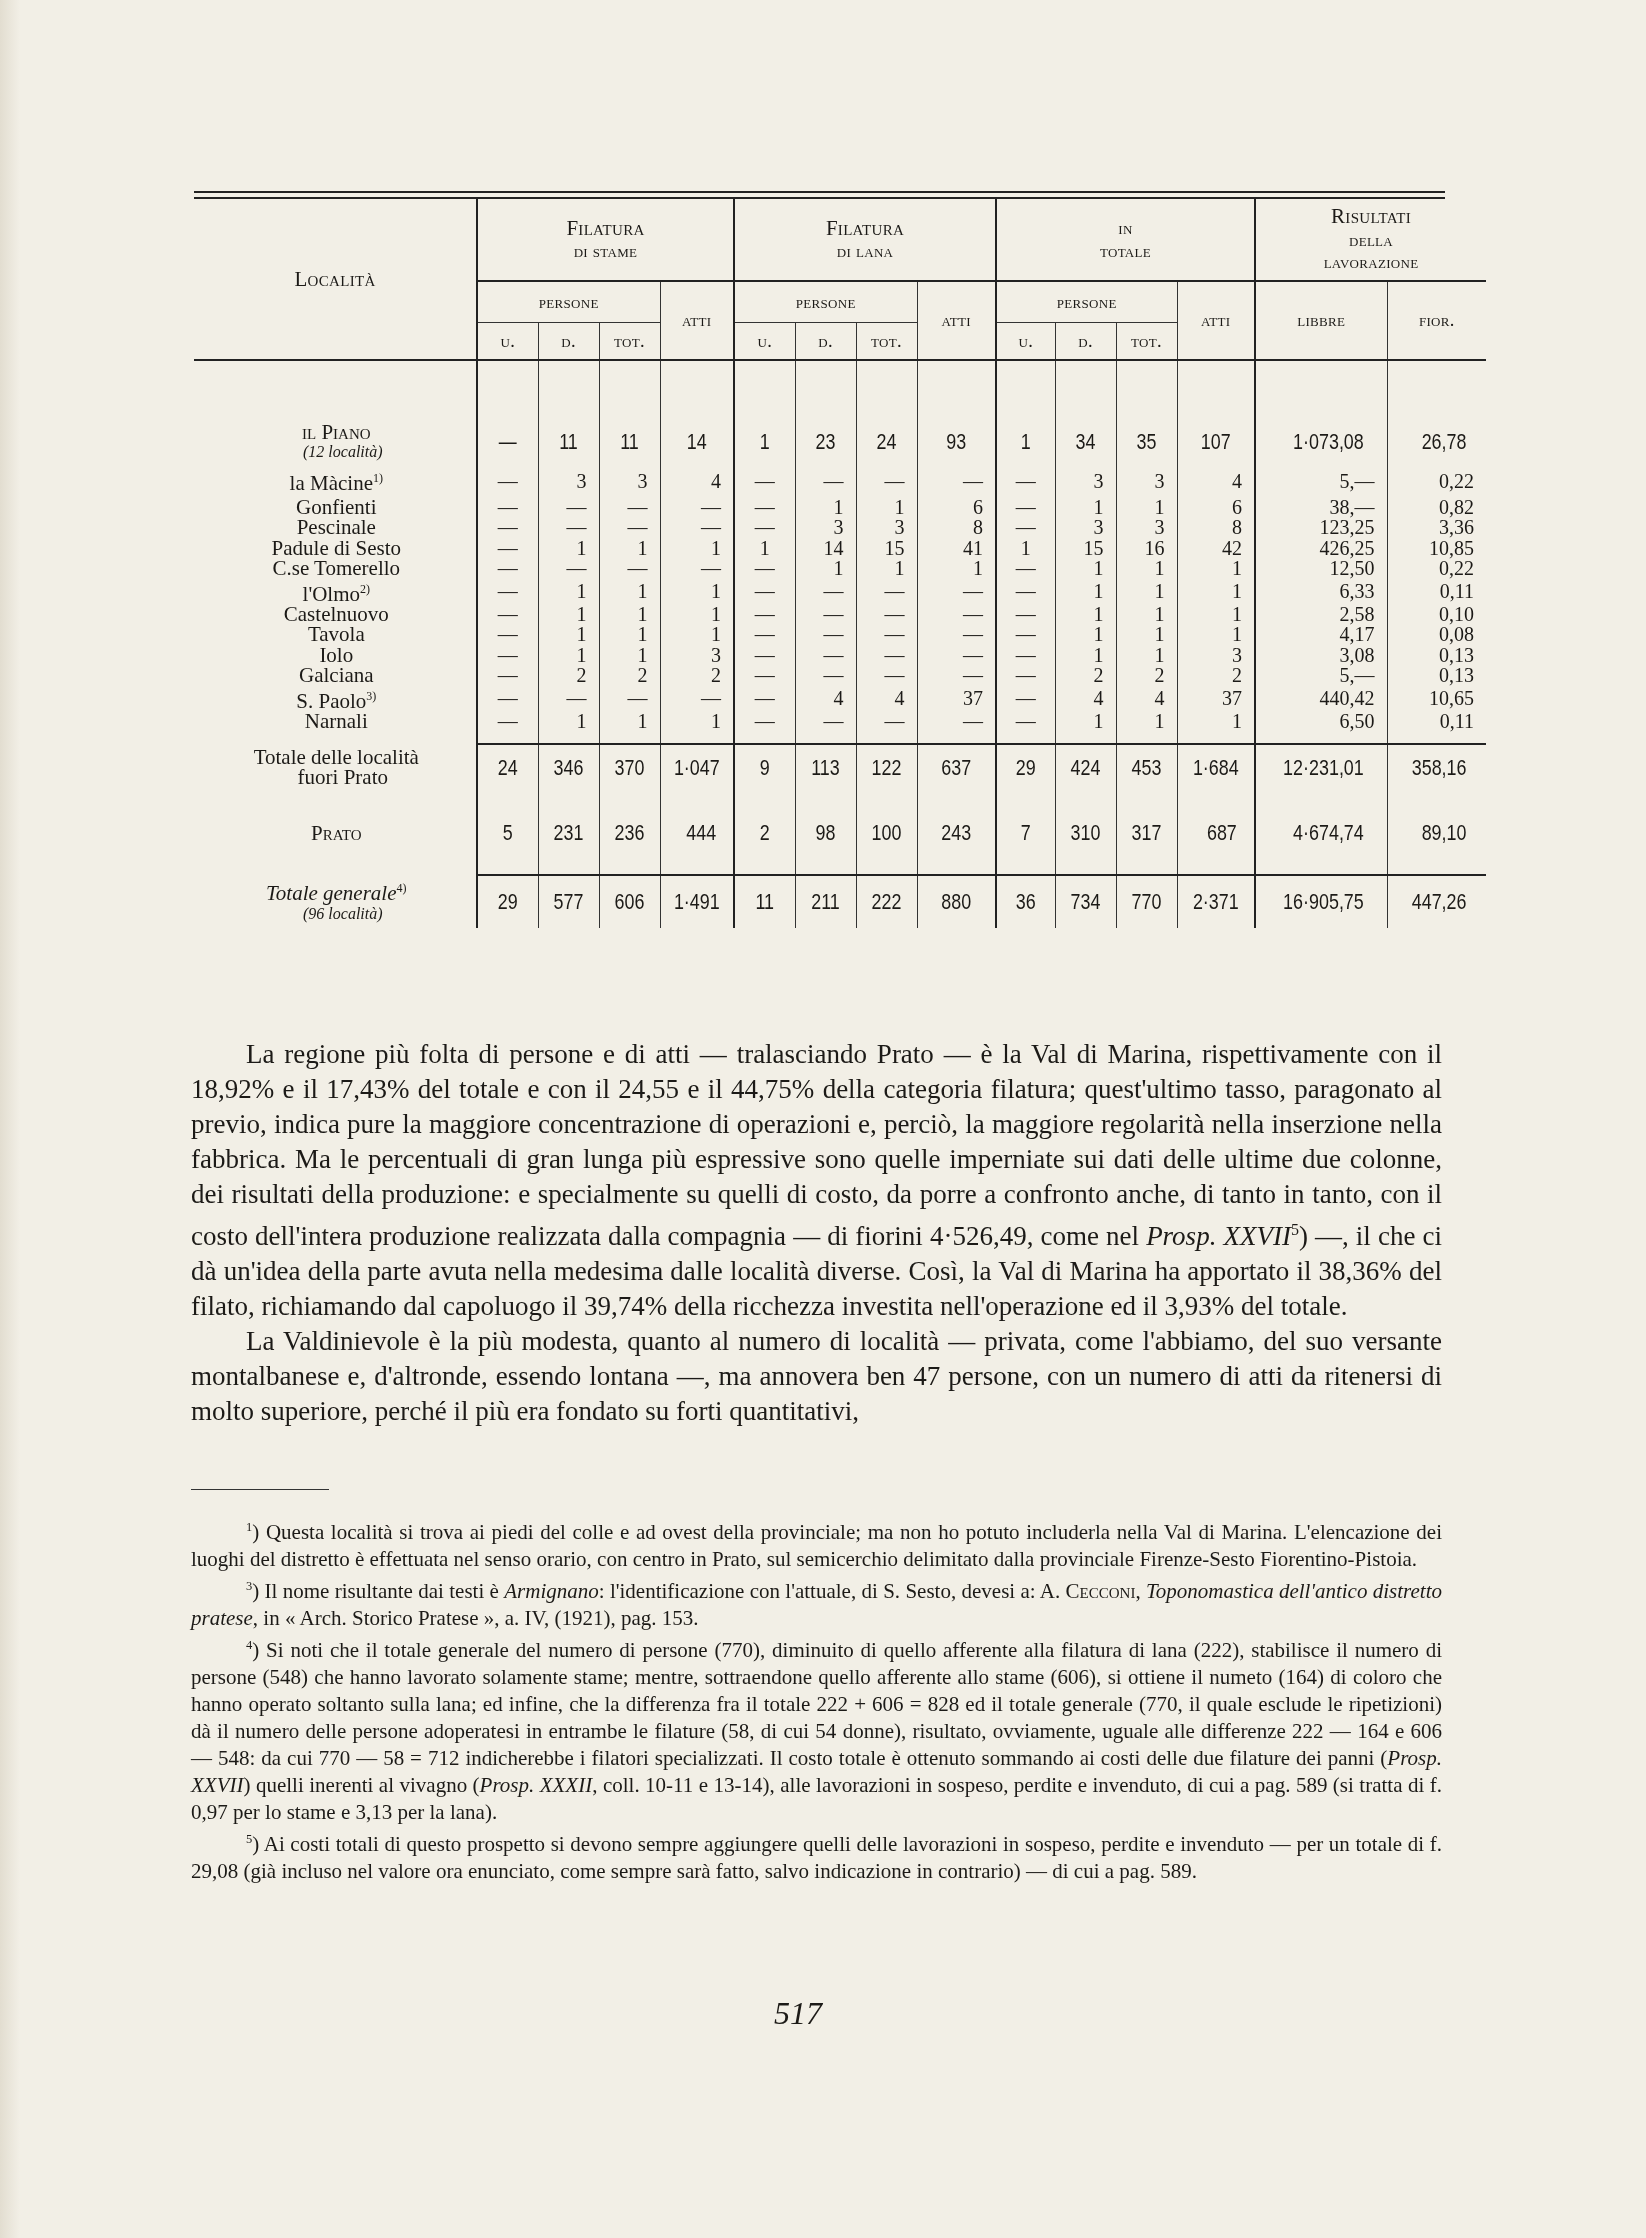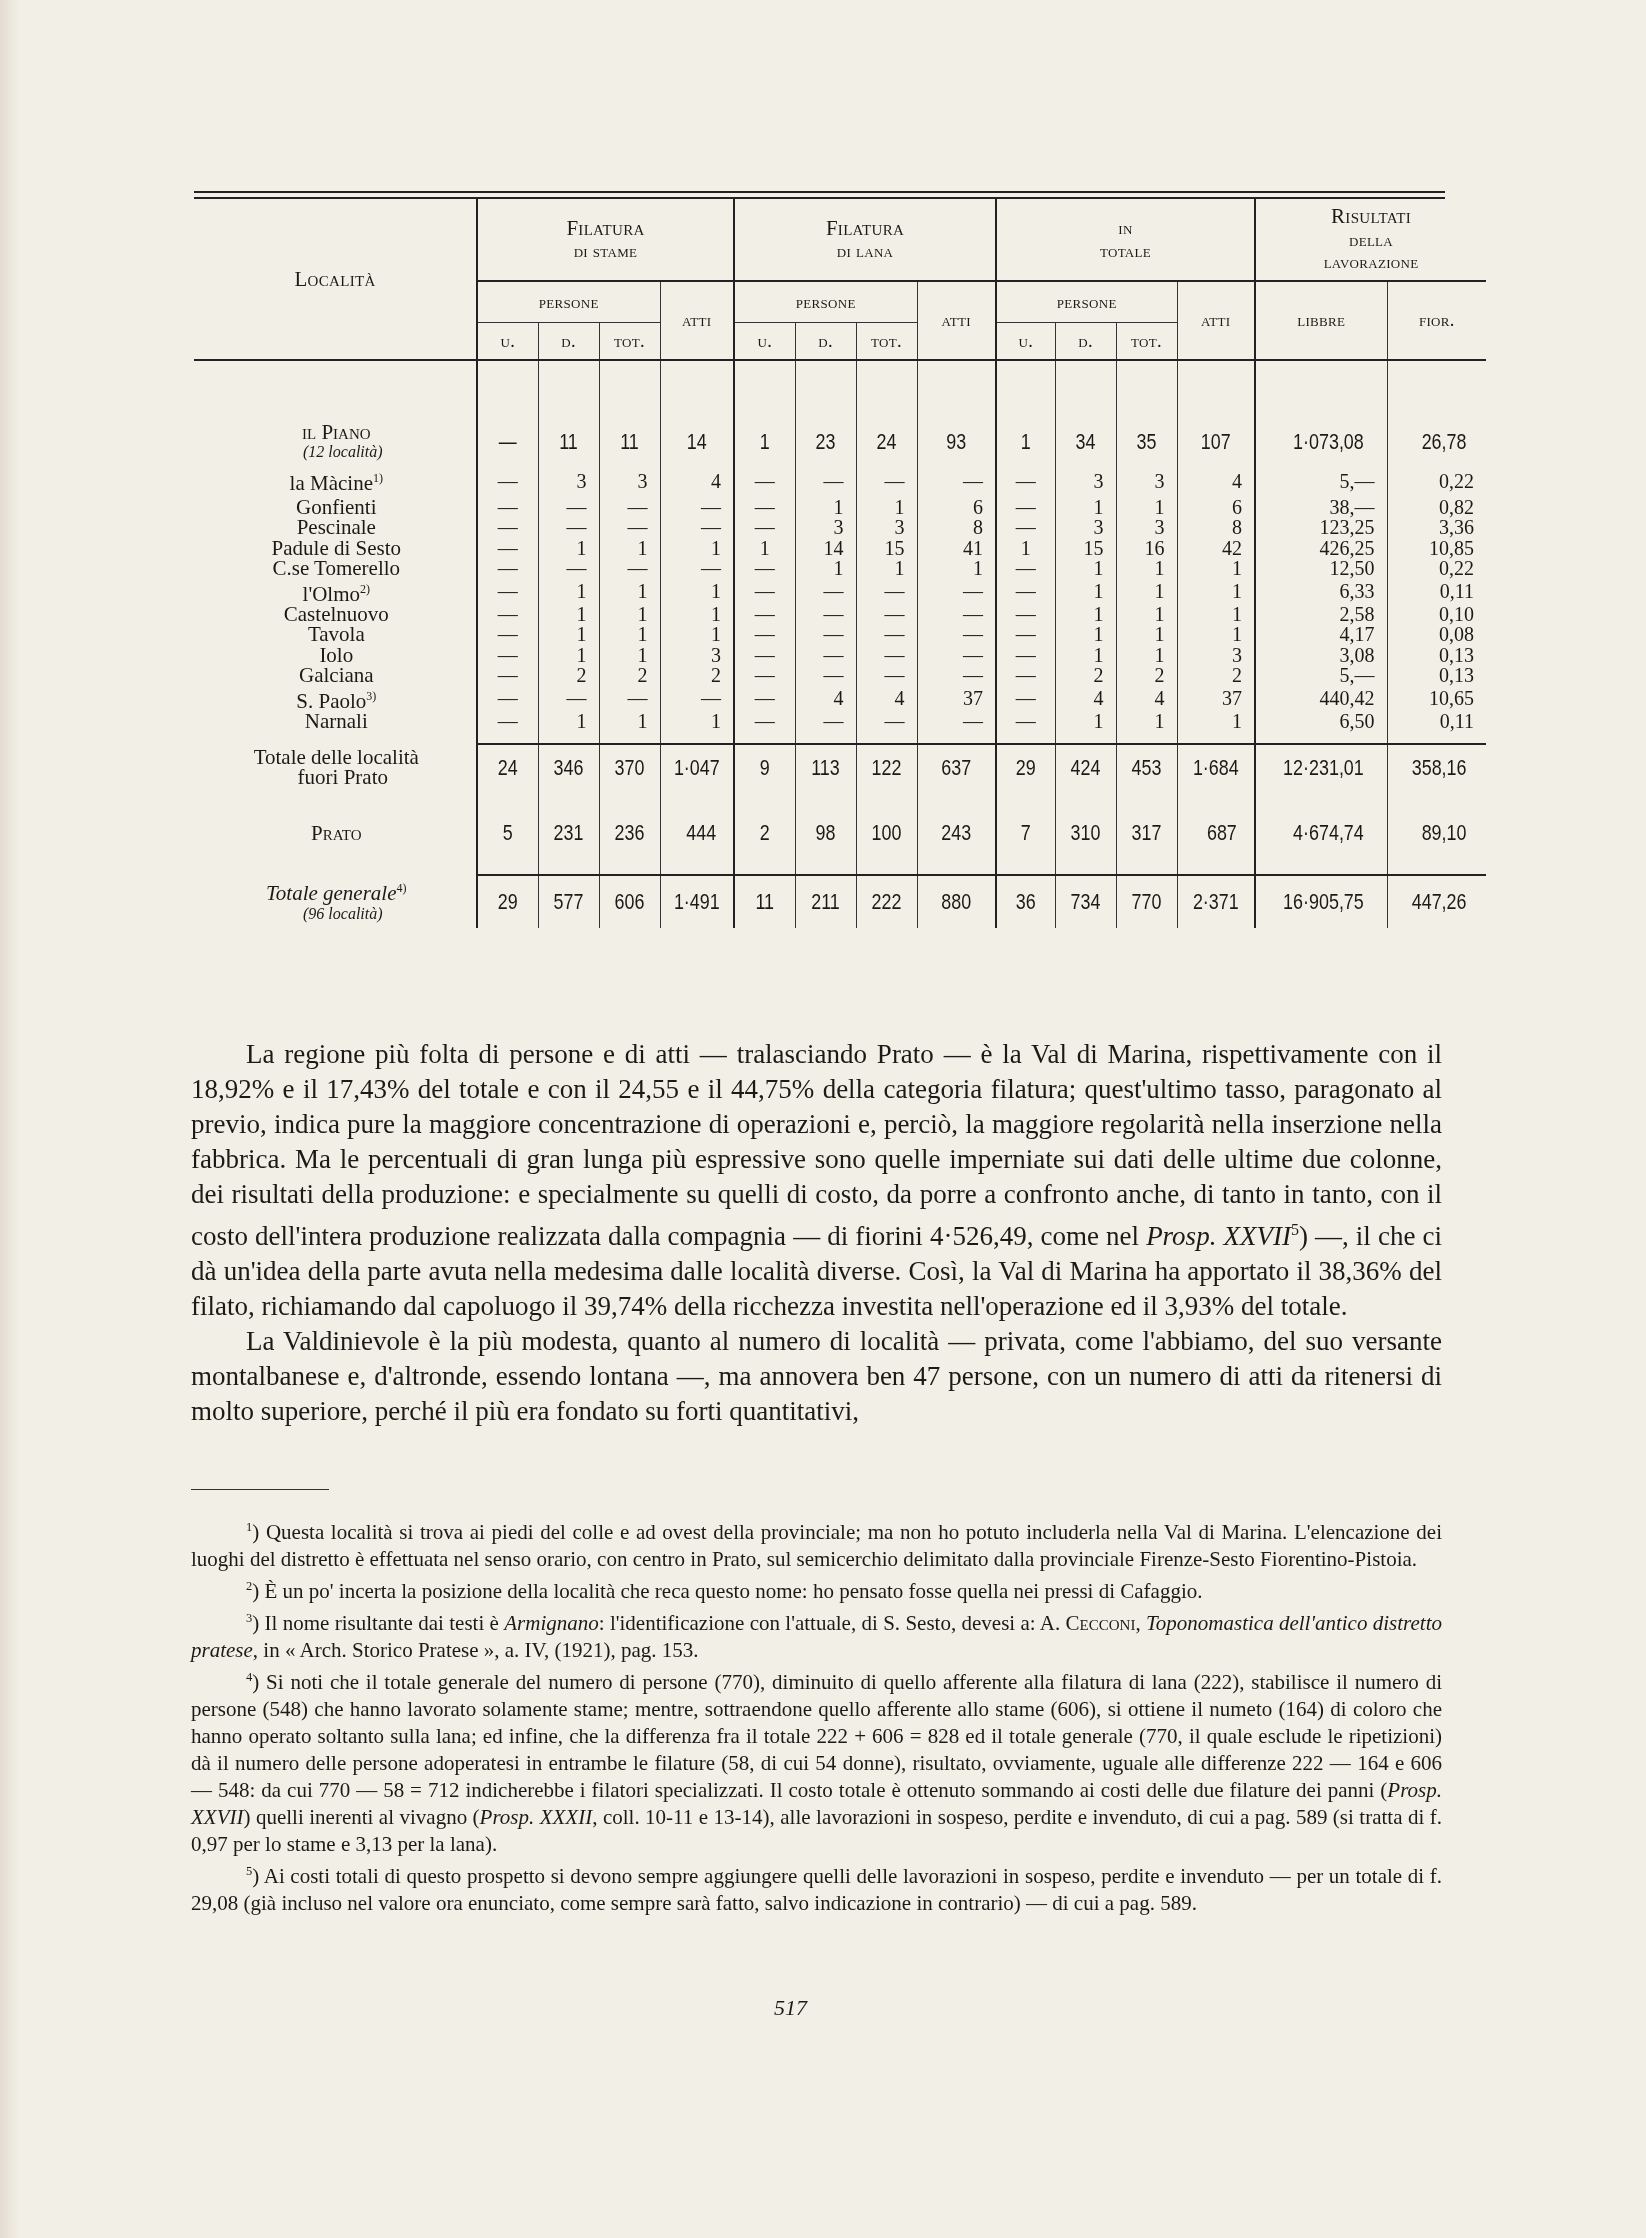--- a/index.html
+++ b/index.html
@@ -28,21 +28,21 @@
   td.bold { font-family:"Liberation Sans Narrow","Liberation Sans",sans-serif; font-weight:bold; font-size:22.4px; transform:scaleX(0.8); }
   td.r { text-align:right !important; padding-right:12px !important; }
   .sc { font-variant:small-caps; }
   
   .body-text { position:absolute; left:191px; width:1251px; font-family:"Liberation Serif",serif; font-size:27px; line-height:35px; text-align:justify; }
   .body-text p { margin:0; text-indent:55px; }
   .footnote-rule { position:absolute; left:191px; top:1489px; width:138px; border-top:1.3px solid #333; }
   .notes { position:absolute; left:191px; top:1514px; width:1251px; font-family:"Liberation Serif",serif; font-size:21px; line-height:27px; text-align:justify; }
   .notes p { margin:0; text-indent:55px; }
   .notes sup { font-size:12.5px; }
-  .page-num { position:absolute; left:774px; top:1995px; font-family:"Liberation Serif",serif; font-style:italic; font-size:22px; }
+  .page-num { position:absolute; left:774px; top:1995px; font-family:"Liberation Serif",serif; font-style:italic; font-size:32px; }
   i { font-style:italic; }
 </style>
 </head>
 <body>
 
 <div class="page-shadow"></div>
 
 <div id="tbl-wrap">
   <div class="rule-top"></div>
   <div class="rule-top2"></div>
@@ -441,20 +441,19 @@
 
 <div class="body-text" style="top:1037px">
   <p><span>La regione più folta di persone e di atti — tralasciando Prato — è la Val di Marina, rispettivamente con il 18,92% e il 17,43% del totale e con il 24,55 e il 44,75% della categoria filatura; quest'ultimo tasso, paragonato al previo, indica pure la maggiore concentrazione di operazioni e, perciò, la maggiore regolarità nella inserzione nella fabbrica. Ma le percentuali di gran lunga più espressive sono quelle imperniate sui dati delle ultime due colonne, dei risultati della produzione: e specialmente su quelli di costo, da porre a confronto anche, di tanto in tanto, con il costo dell'intera produzione realizzata dalla compagnia — di fiorini 4·526,49, come nel </span><i>Prosp. XXVII</i><sup style="font-size:16px">5</sup><span>) —, il che ci dà un'idea della parte avuta nella medesima dalle località diverse. Così, la Val di Marina ha apportato il 38,36% del filato, richiamando dal capoluogo il 39,74% della ricchezza investita nell'operazione ed il 3,93% del totale.</span></p>
   <p>La Valdinievole è la più modesta, quanto al numero di località — privata, come l'abbiamo, del suo versante montalbanese e, d'altronde, essendo lontana —, ma annovera ben 47 persone, con un numero di atti da ritenersi di molto superiore, perché il più era fondato su forti quantitativi,</p>
 </div>
 
 <div class="footnote-rule"></div>
 
 <div class="notes">
   <p><sup>1</sup><span>) Questa località si trova ai piedi del colle e ad ovest della provinciale; ma non ho potuto includerla nella Val di Marina. L'elencazione dei luoghi del distretto è effettuata nel senso orario, con centro in Prato, sul semicerchio delimitato dalla provinciale Firenze-Sesto Fiorentino-Pistoia.</span></p>
-  <p><sup>2</sup><span>) È un po' incerta la posizione della località che reca questo nome: ho pensato fosse quella nei pressi di Cafaggio.</span></p>
   <p><sup>3</sup><span>) Il nome risultante dai testi è </span><i>Armignano</i><span>: l'identificazione con l'attuale, di S. Sesto, devesi a: A. </span><span class="sc">Cecconi</span><span>, </span><i>Toponomastica dell'antico distretto pratese</i><span>, in « Arch. Storico Pratese », a. IV, (1921), pag. 153.</span></p>
   <p><sup>4</sup><span>) Si noti che il totale generale del numero di persone (770), diminuito di quello afferente alla filatura di lana (222), stabilisce il numero di persone (548) che hanno lavorato solamente stame; mentre, sottraendone quello afferente allo stame (606), si ottiene il numeto (164) di coloro che hanno operato soltanto sulla lana; ed infine, che la differenza fra il totale 222 + 606 = 828 ed il totale generale (770, il quale esclude le ripetizioni) dà il numero delle persone adoperatesi in entrambe le filature (58, di cui 54 donne), risultato, ovviamente, uguale alle differenze 222 — 164 e 606 — 548: da cui 770 — 58 = 712 indicherebbe i filatori specializzati. Il costo totale è ottenuto sommando ai costi delle due filature dei panni (</span><i>Prosp. XXVII</i><span>) quelli inerenti al vivagno (</span><i>Prosp. XXXII</i><span>, coll. 10-11 e 13-14), alle lavorazioni in sospeso, perdite e invenduto, di cui a pag. 589 (si tratta di f. 0,97 per lo stame e 3,13 per la lana).</span></p>
   <p><sup>5</sup><span>) Ai costi totali di questo prospetto si devono sempre aggiungere quelli delle lavorazioni in sospeso, perdite e invenduto — per un totale di f. 29,08 (già incluso nel valore ora enunciato, come sempre sarà fatto, salvo indicazione in contrario) — di cui a pag. 589.</span></p>
 </div>
 
 <div class="page-num">517</div>
 
 
 </body></html>

